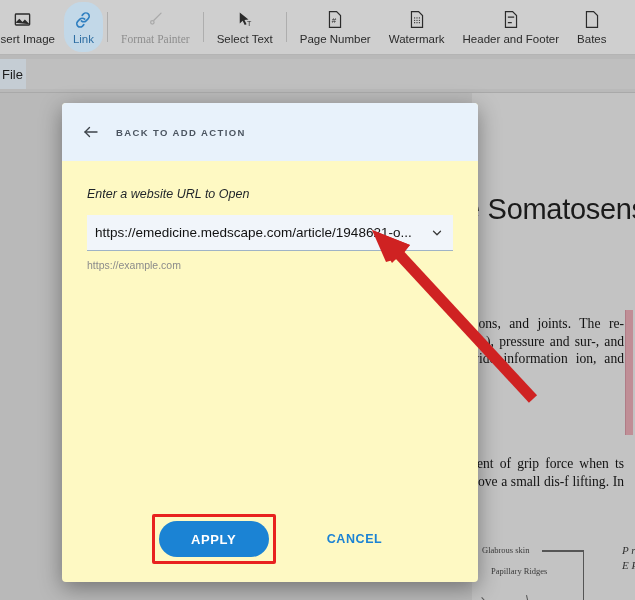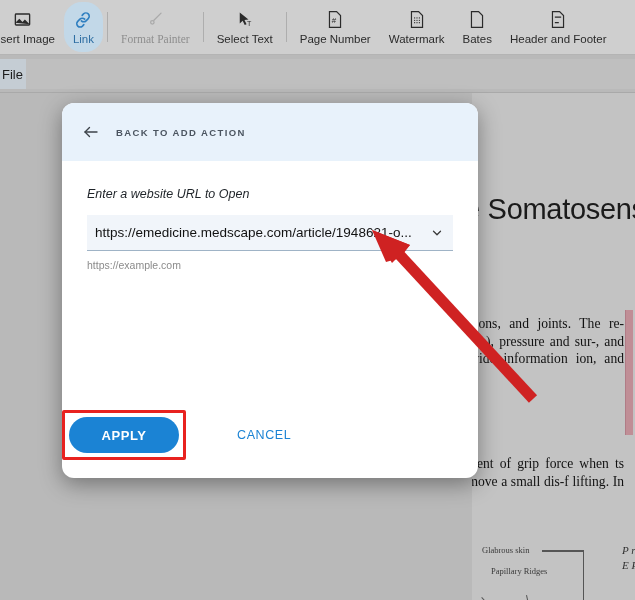--- a/index.html
+++ b/index.html
@@ -163,23 +163,23 @@
     left: 625px; top: 310px;
     width: 7px; height: 125px;
     background: #c08e96;
     border-left: 1px solid #b07c86;
   }
 
   
   .dialog {
     position: absolute;
     left: 62px; top: 103px;
-    width: 416px; height: 375px;
-    background: #ffffff;
-    border-radius: 12px;
+    width: 416px; height: 479px;
+    background: #fef9c3;
+    border-radius: 4px;
     box-shadow: 0 6px 22px rgba(0,0,0,.38);
     overflow: hidden;
   }
   .dlg-head {
     height: 58px;
     background: #e8f2fb;
     display: flex;
     align-items: center;
     padding-left: 16px;
     box-sizing: border-box;
@@ -245,20 +245,21 @@
     font-size: 10.5px;
     color: #8b8b8b;
   }
   .dlg-footer {
     position: absolute;
     left: 0; bottom: 0;
     width: 100%;
     height: 86px;
     display: flex;
     align-items: center;
+    justify-content: center;
     box-sizing: border-box;
   }
   .apply-highlight {
     border: 3px solid #e8221f;
     padding: 4px;
     border-radius: 2px;
     display: inline-block;
     line-height: 0;
   }
   .apply-btn {
@@ -273,21 +274,21 @@
     border: none;
     cursor: pointer;
     font-family: "Liberation Sans", sans-serif;
   }
   .cancel-btn {
     margin-left: 45px;
     background: none;
     border: none;
     color: #1b83d4;
     font-size: 12.5px;
-    font-weight: normal;
+    font-weight: bold;
     letter-spacing: .6px;
     cursor: pointer;
     font-family: "Liberation Sans", sans-serif;
   }
 
   
   .arrow-layer {
     position: absolute;
     left: 0; top: 0;
     width: 635px; height: 600px;
@@ -374,33 +375,33 @@
           </g>
         </svg>
       </span>
       <span class="tb-label">Watermark</span>
     </div>
 
     <div class="tb-item">
       <span class="tb-icon">
         <svg width="18" height="19" viewBox="0 0 20 24" fill="none" stroke="#2b2b2b" stroke-width="1.5">
           <path d="M3 2h9l5 5v15H3z"></path>
-        </svg>
-      </span>
-      <span class="tb-label">Bates</span>
+          <path d="M6 9h8M6 16h5"></path>
+        </svg>
+      </span>
+      <span class="tb-label">Header and Footer</span>
     </div>
 
     <div class="tb-item">
       <span class="tb-icon">
         <svg width="18" height="19" viewBox="0 0 20 24" fill="none" stroke="#2b2b2b" stroke-width="1.5">
           <path d="M3 2h9l5 5v15H3z"></path>
-          <path d="M6 9h8M6 16h5"></path>
-        </svg>
-      </span>
-      <span class="tb-label">Header and Footer</span>
+        </svg>
+      </span>
+      <span class="tb-label">Bates</span>
     </div>
   </div>
 
   <div class="tabstrip">
     <div class="tab-file">
       <span>File</span>
     </div>
     <div class="tab-rest"></div>
   </div>
 

